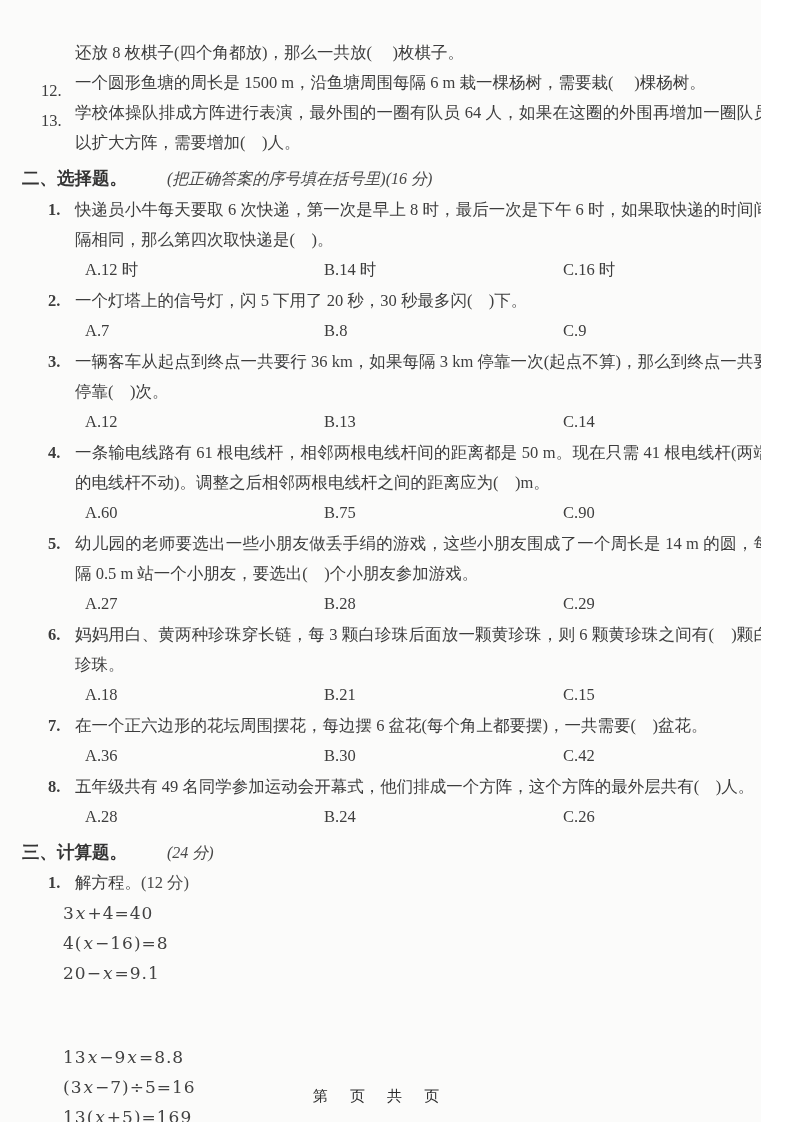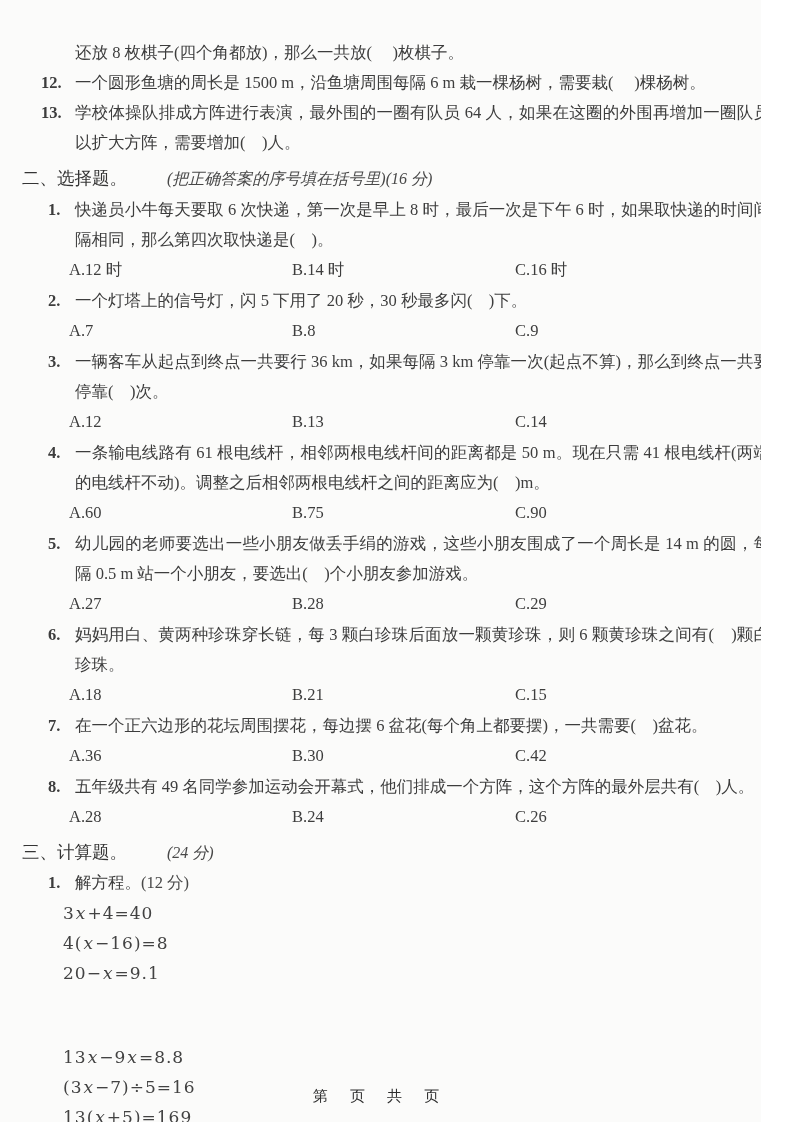--- a/index.html
+++ b/index.html
@@ -27,45 +27,45 @@
   }
   
   .fi-item {
     position: relative;
     padding-left: 53px;
     text-align: justify;
   }
   .fi-item .qnum {
     position: absolute;
     left: 19px;
-    top: 0;
-    font-weight: bold;
+    top: 8px;
+    font-weight: normal;
   }
   
   .sec-head { margin-top: 5px; white-space: nowrap; }
-  .sec-title { font-weight: normal; font-size: 17.5px; color: #343434; }
+  .sec-title { font-weight: bold; font-size: 17.5px; color: #343434; }
   .sec-sub   { font-style: italic; font-size: 16px; color: #484848; margin-left: 40px; }
   
   .mc-item {
     position: relative;
     padding-left: 53px;
     text-align: justify;
     margin-top: 1px;
   }
   .mc-item .qnum {
     position: absolute;
     left: 26px;
     top: 0;
     font-weight: bold;
   }
   .opts {
     display: flex;
     padding-left: 47px;
   }
-  .opt   { width: 223px; }
+  .opt   { width: 223px; margin-left: 16px; }
   .opt.c { width: auto; flex: 1; }
   
   .calc-sub {
     position: relative;
     padding-left: 53px;
   }
   .calc-sub .qnum {
     position: absolute;
     left: 26px;
     top: 0;

